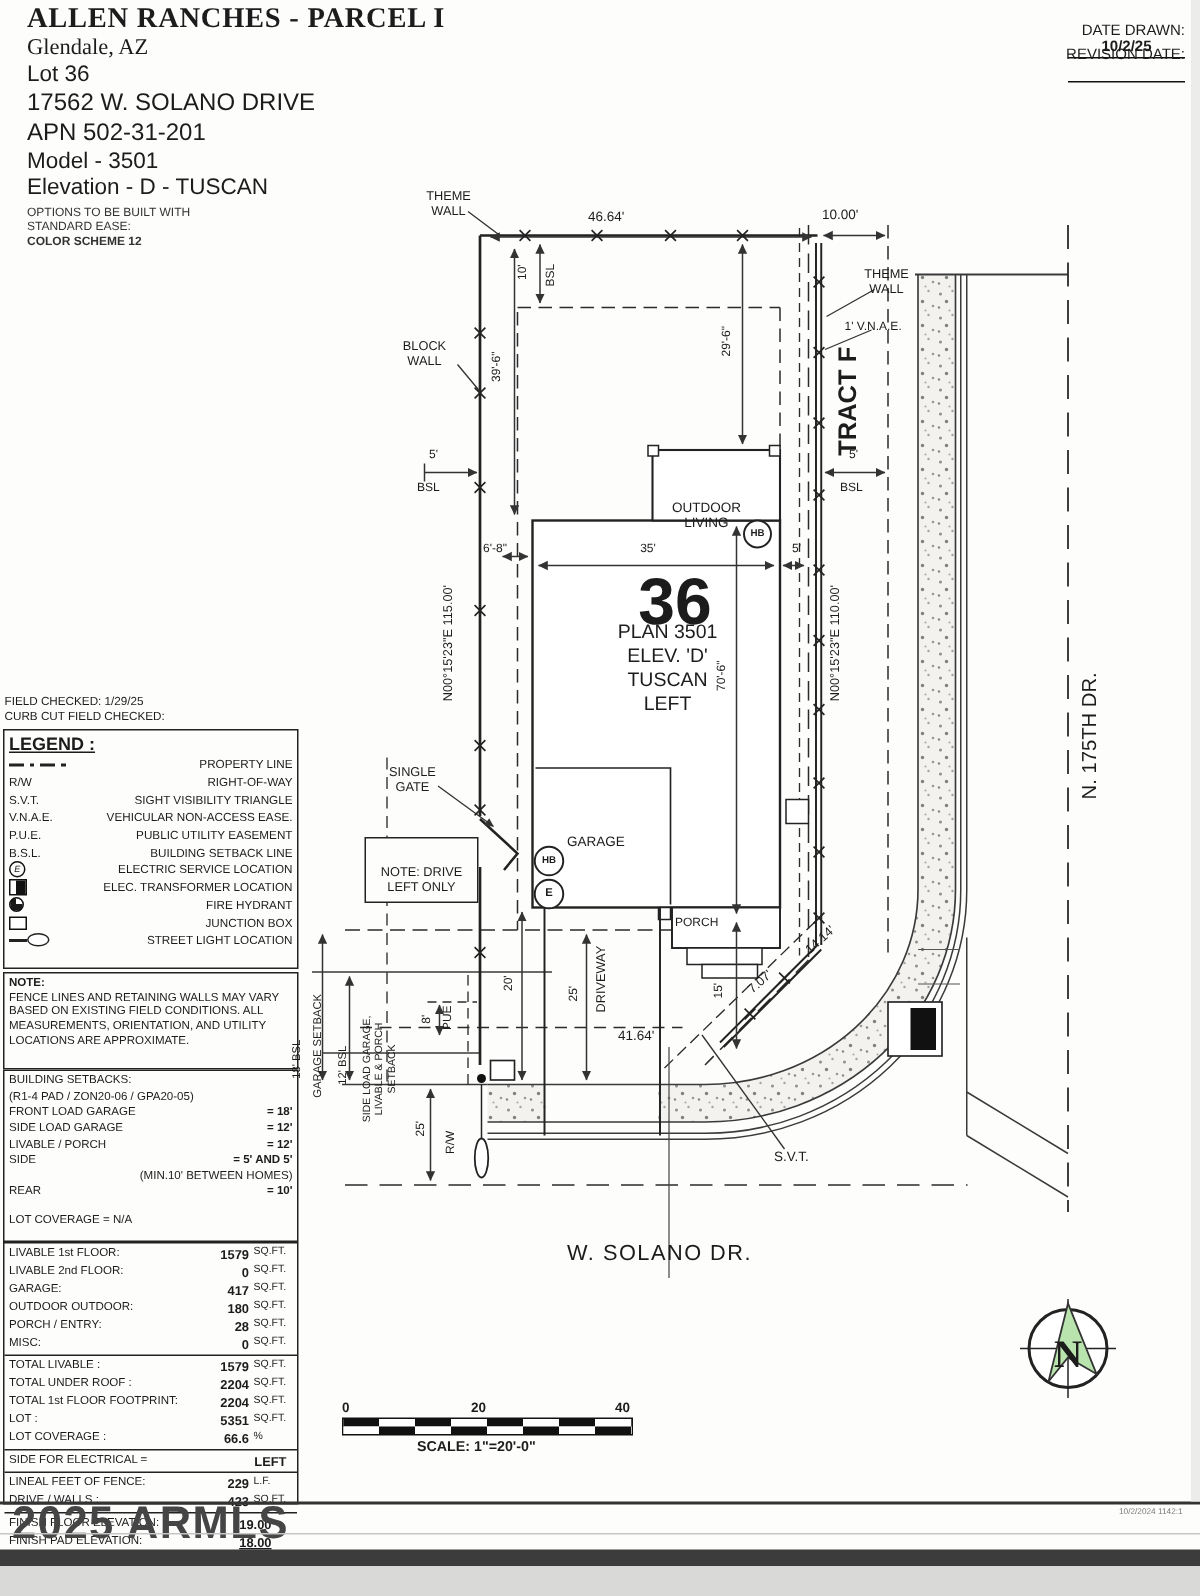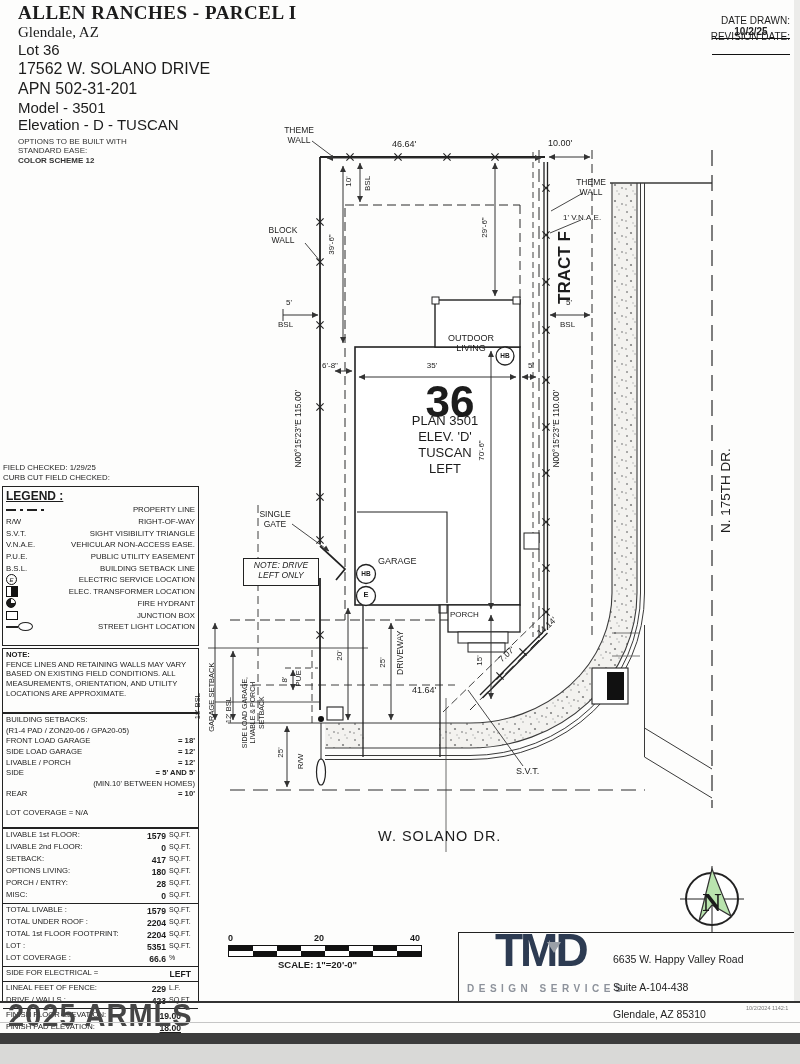--- a/index.html
+++ b/index.html
@@ -327,26 +327,26 @@
         <span class="ar-label">LIVABLE 1st FLOOR:</span>
         <span class="ar-val">1579</span>
         <span class="ar-unit">SQ.FT.</span>
       </div>
     <div class="ar-row">
         <span class="ar-label">LIVABLE 2nd FLOOR:</span>
         <span class="ar-val">0</span>
         <span class="ar-unit">SQ.FT.</span>
       </div>
     <div class="ar-row">
-        <span class="ar-label">SETBACK:</span>
+        <span class="ar-label">GARAGE:</span>
         <span class="ar-val">417</span>
         <span class="ar-unit">SQ.FT.</span>
       </div>
     <div class="ar-row">
-        <span class="ar-label">OPTIONS LIVING:</span>
+        <span class="ar-label">OUTDOOR OUTDOOR:</span>
         <span class="ar-val">180</span>
         <span class="ar-unit">SQ.FT.</span>
       </div>
     <div class="ar-row">
         <span class="ar-label">PORCH / ENTRY:</span>
         <span class="ar-val">28</span>
         <span class="ar-unit">SQ.FT.</span>
       </div>
     <div class="ar-row">
         <span class="ar-label">MISC:</span>
@@ -436,21 +436,21 @@
   <div class="t ctr" style="left:395px;top:446px;width:100px;font-size:13px;">TUSCAN</div>
   <div class="t ctr" style="left:395px;top:462px;width:100px;font-size:13px;">LEFT</div>
   <div class="t ctr rot" style="left:460px;top:446px;width:44px;font-size:8px;">70'-6"</div>
   <div class="t ctr rot" style="left:240px;top:424px;width:118px;font-size:8.5px;">N00°15'23"E 115.00'</div>
   <div class="t ctr rot" style="left:498px;top:424px;width:118px;font-size:8.5px;">N00°15'23"E 110.00'</div>
   <div class="t ctr" style="left:250px;top:510px;width:50px;font-size:8.5px;">SINGLE
 GATE</div>
   <div class="t" style="left:378px;top:556px;font-size:9px;">GARAGE</div>
   <div class="t ctr" style="left:358px;top:570px;width:16px;font-size:6.5px;font-weight:bold;">HB</div>
   <div class="t ctr" style="left:358px;top:591px;width:16px;font-size:7.5px;font-weight:bold;">E</div>
-  <div class="box t ctr" style="left:243px;top:558px;width:76px;height:28px;font-size:8.5px;padding-top:2px;font-style:italic;">NOTE: DRIVE
+  <div class="box t ctr" style="left:243px;top:558px;width:76px;height:44px;font-size:8.5px;padding-top:18px;">NOTE: DRIVE
 LEFT ONLY</div>
   <div class="t" style="left:450px;top:611px;font-size:8px;">PORCH</div>
   <div class="t ctr rot" style="left:368px;top:648px;width:66px;font-size:8.5px;">DRIVEWAY</div>
   <div class="t ctr rot" style="left:329px;top:651px;width:22px;font-size:8px;">20'</div>
   <div class="t ctr rot" style="left:372px;top:658px;width:22px;font-size:8px;">25'</div>
   <div class="t ctr rot" style="left:276px;top:675px;width:18px;font-size:8px;">8'</div>
   <div class="t ctr rot" style="left:287px;top:674px;width:24px;font-size:8px;">PUE</div>
   <div class="t" style="left:412px;top:685px;font-size:9px;">41.64'</div>
   <div class="t ctr rot" style="left:469px;top:656px;width:22px;font-size:8px;">15'</div>
   <div class="t ctr r45" style="left:490px;top:650px;width:34px;font-size:8.5px;">7.07'</div>
@@ -473,31 +473,20 @@
       <span class="t" style="left:86px;top:0;">20</span>
       <span class="t" style="left:182px;top:0;">40</span>
     </div>
     <div style="width:192px;border:1px solid #111;">
       <div class="sb-top"></div>
         <div class="sb-bot"></div>
     </div>
     <div class="t" style="position:static;margin-top:3px;margin-left:50px;font-size:9.5px;font-weight:bold;">SCALE:  1"=20'-0"</div>
   </div>
 
-  <div class="box" style="left:458px;top:932px;width:342px;height:71px;border-width:1.4px;">
-    <div class="t tmd" style="left:36px;top:-8px;">TMD</div>
-    <div style="position:absolute;left:88px;top:9px;width:0;height:0;border-left:7px solid transparent;border-right:7px solid transparent;border-top:11px solid #9aa0a8;"></div>
-    <div class="t tmd-tag" style="left:8px;top:50px;">DESIGN SERVICES</div>
-    <div class="t tmd-addr" style="left:154px;top:6px;">
-      <div>6635 W. Happy Valley Road</div>
-      <div>Suite A-104-438</div>
-      <div>Glendale, AZ 85310</div>
-      <div>(602) 882-5419</div>
-    </div>
-  </div>
   <div class="t" style="left:746px;top:1005px;font-size:5.5px;color:#777;">10/2/2024 1142:1</div>
   <div class="t ctr" style="left:698px;top:888px;width:28px;font-size:26px;font-weight:bold;font-family:'Liberation Serif',serif;">N</div>
 
   <div style="position:absolute;left:0;top:1001px;width:800px;height:1.5px;background:#333;"></div>
   <div class="t wm" style="left:8px;top:1000px;">2025 ARMLS</div>
   <div style="position:absolute;left:0;top:1022px;width:800px;height:1px;background:#c6c6c6;"></div>
   <div style="position:absolute;left:0;top:1033px;width:800px;height:11px;background:#3c3c3c;"></div>
   <div style="position:absolute;left:0;top:1044px;width:800px;height:20px;background:#d9d9d7;"></div>
   <div style="position:absolute;left:794px;top:0;width:6px;height:1001px;background:#ececea;"></div>
 </div>

